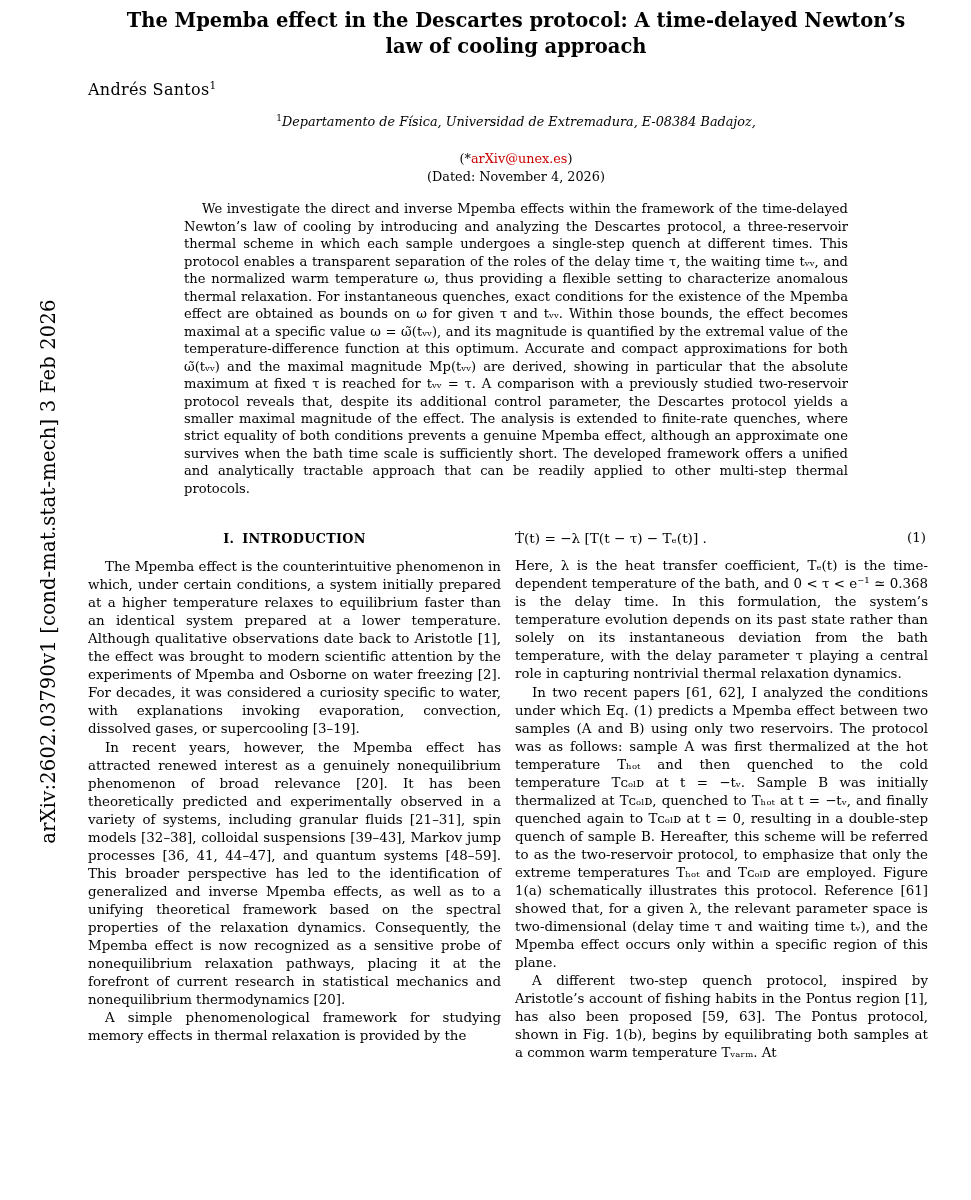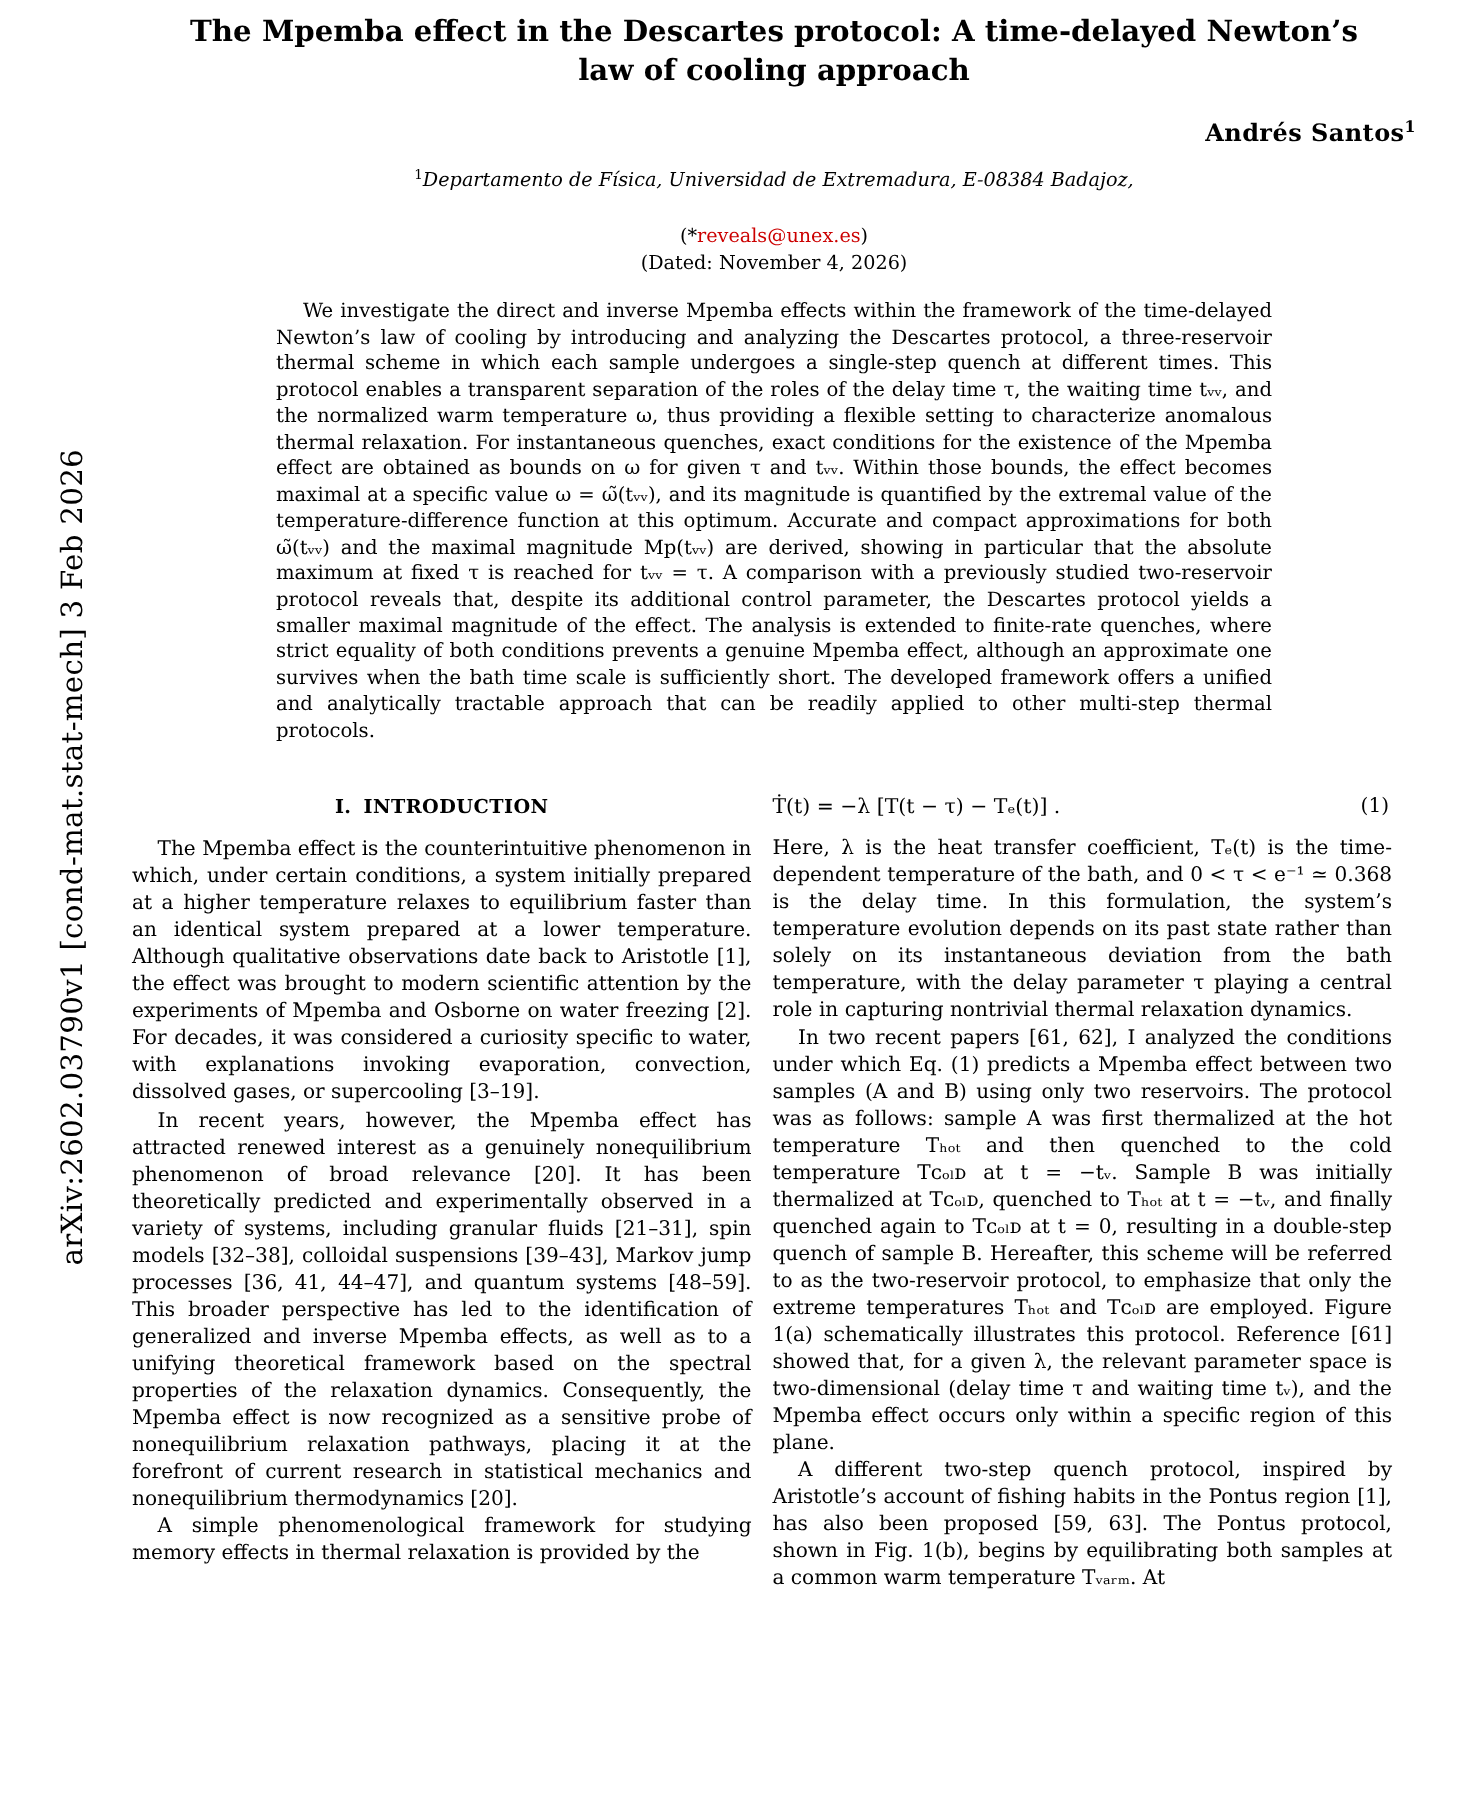--- a/index.html
+++ b/index.html
@@ -45,25 +45,24 @@
   }
   .title {
     font-family: "DejaVu Serif", serif;
     font-weight: bold;
     font-size: 19.5px;
     line-height: 1.32;
     text-align: center;
     margin: 8px 34px 0 34px;
   }
   .author {
-    text-align: right;
+    text-align: left;
     font-size: 16px;
     margin-top: 20px;
     letter-spacing: 0.3px;
-    font-weight: bold;
   }
   .author sup { font-size: 10.5px; vertical-align: super; }
   .affil {
     text-align: center;
     font-style: italic;
     font-size: 12.8px;
     line-height: 1.42;
     margin-top: 12px;
   }
   .affil sup { font-size: 9px; vertical-align: super; font-style: normal;}
@@ -151,21 +150,21 @@
     <div class="author">
       <span>Andrés Santos</span><sup>1</sup>
     </div>
 
     <div class="affil">
       <sup>1</sup><span>Departamento de Física, Universidad de Extremadura, E-08384 Badajoz,</span><br>
       <br>
     </div>
 
     <div class="email-line">
-      <span>(*</span><a class="email-link" href="#">reveals@unex.es</a><span>)</span>
+      <span>(*</span><a class="email-link" href="#">arXiv@unex.es</a><span>)</span>
     </div>
 
     <div class="dateline">(Dated: November 4, 2026)</div>
 
     <div class="abstract"><span class="abstract-indent"></span><span>We investigate the direct and inverse Mpemba effects within the framework of the time-delayed Newton’s law of cooling by introducing and analyzing the Descartes protocol, a three-reservoir thermal scheme in which each sample undergoes a single-step quench at different times. This protocol enables a transparent separation of the roles of the delay time τ, the waiting time tᵥᵥ, and the normalized warm temperature ω, thus providing a flexible setting to characterize anomalous thermal relaxation. For instantaneous quenches, exact conditions for the existence of the Mpemba effect are obtained as bounds on ω for given τ and tᵥᵥ. Within those bounds, the effect becomes maximal at a specific value ω = ω̃(tᵥᵥ), and its magnitude is quantified by the extremal value of the temperature-difference function at this optimum. Accurate and compact approximations for both ω̃(tᵥᵥ) and the maximal magnitude Mp(tᵥᵥ) are derived, showing in particular that the absolute maximum at fixed τ is reached for tᵥᵥ = τ. A comparison with a previously studied two-reservoir protocol reveals that, despite its additional control parameter, the Descartes protocol yields a smaller maximal magnitude of the effect. The analysis is extended to finite-rate quenches, where strict equality of both conditions prevents a genuine Mpemba effect, although an approximate one survives when the bath time scale is sufficiently short. The developed framework offers a unified and analytically tractable approach that can be readily applied to other multi-step thermal protocols.</span></div>
 
     <div class="columns">
 
       <div class="col">
         <div class="section-head">

